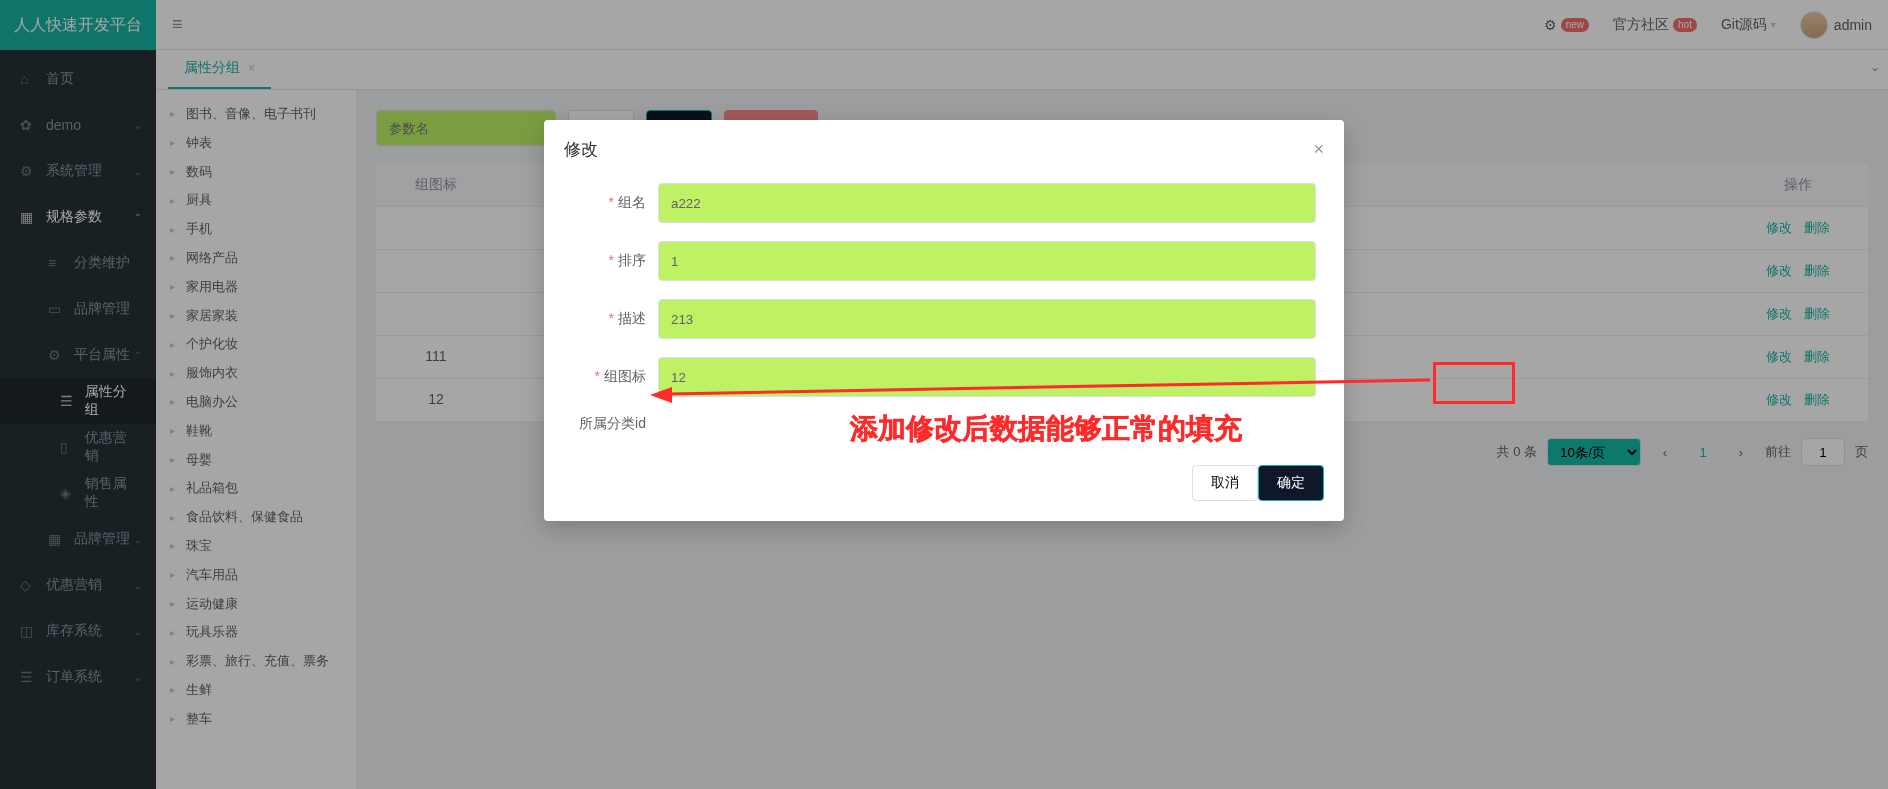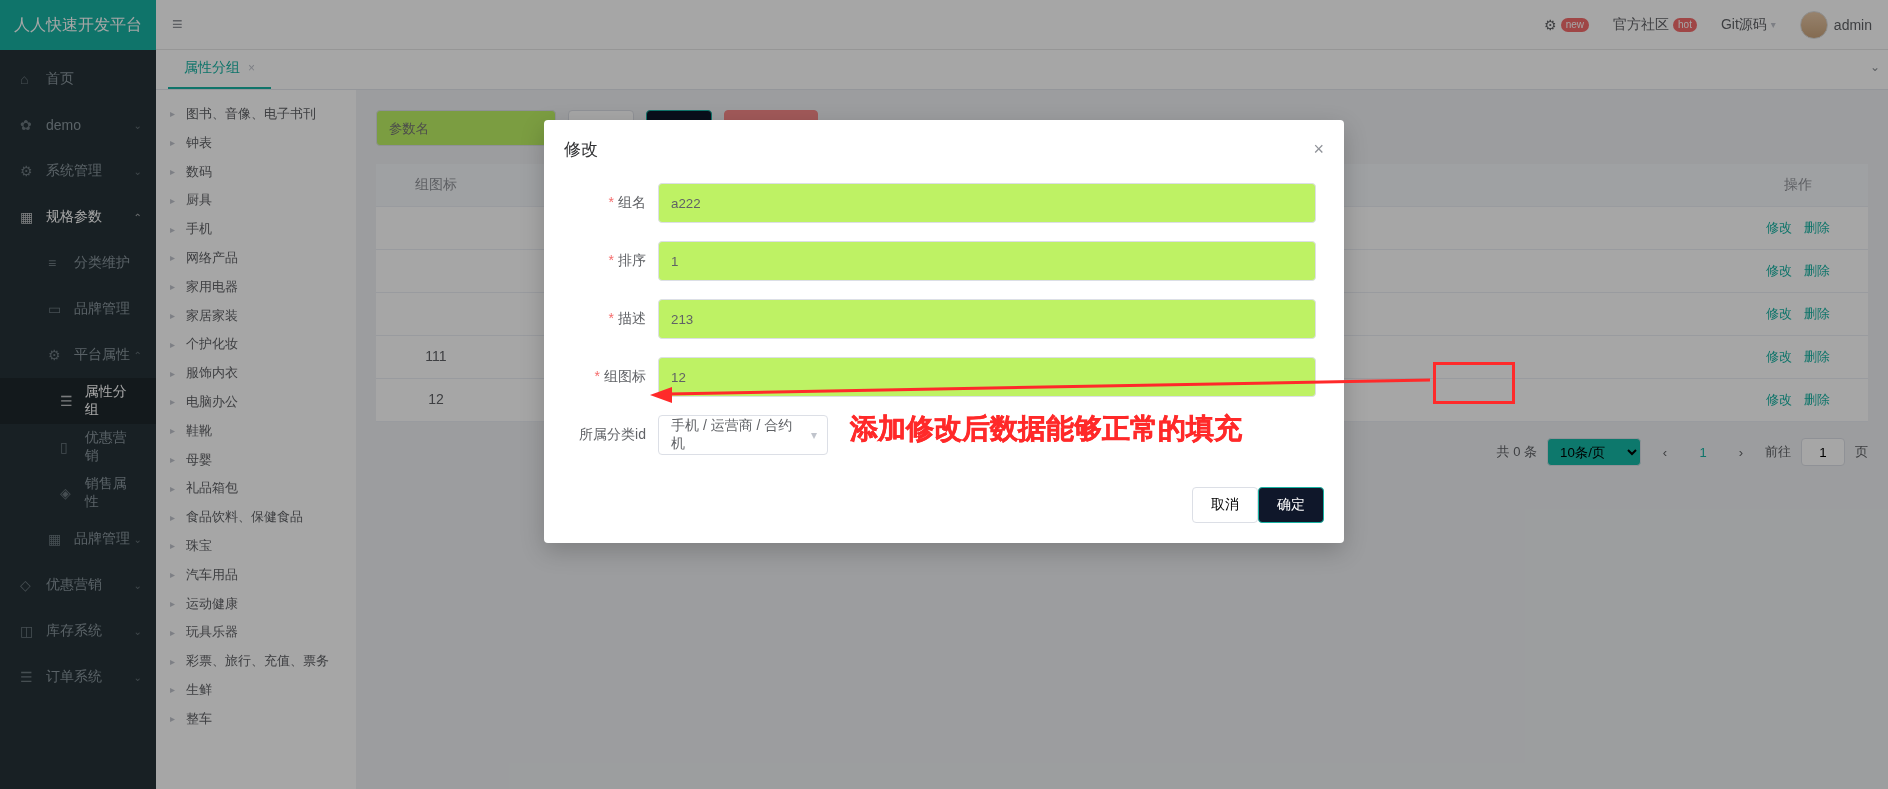--- a/index.html
+++ b/index.html
@@ -348,23 +348,20 @@
         <div class="form-row">
           <label class="form-label"><span class="req">*</span><span>描述</span></label>
           <input class="input" value="213" style="">
         </div>
         <div class="form-row">
           <label class="form-label"><span class="req">*</span><span>组图标</span></label>
           <input class="input" value="12" style="">
         </div>
         <div class="form-row">
           <label class="form-label"><span>所属分类id</span></label>
-          <div class="cascader">
-              <span>手机 / 运营商 / 合约机</span>
-            </div>
         </div>
       </div>
       <div class="dlg-foot">
         <button class="btn">取消</button>
         <button class="btn primary">确定</button>
       </div>
     </div>
   </div>
 
   <svg class="annot annot-arrow" style="left:650px; top:370px; width:790px; height:40px;">

